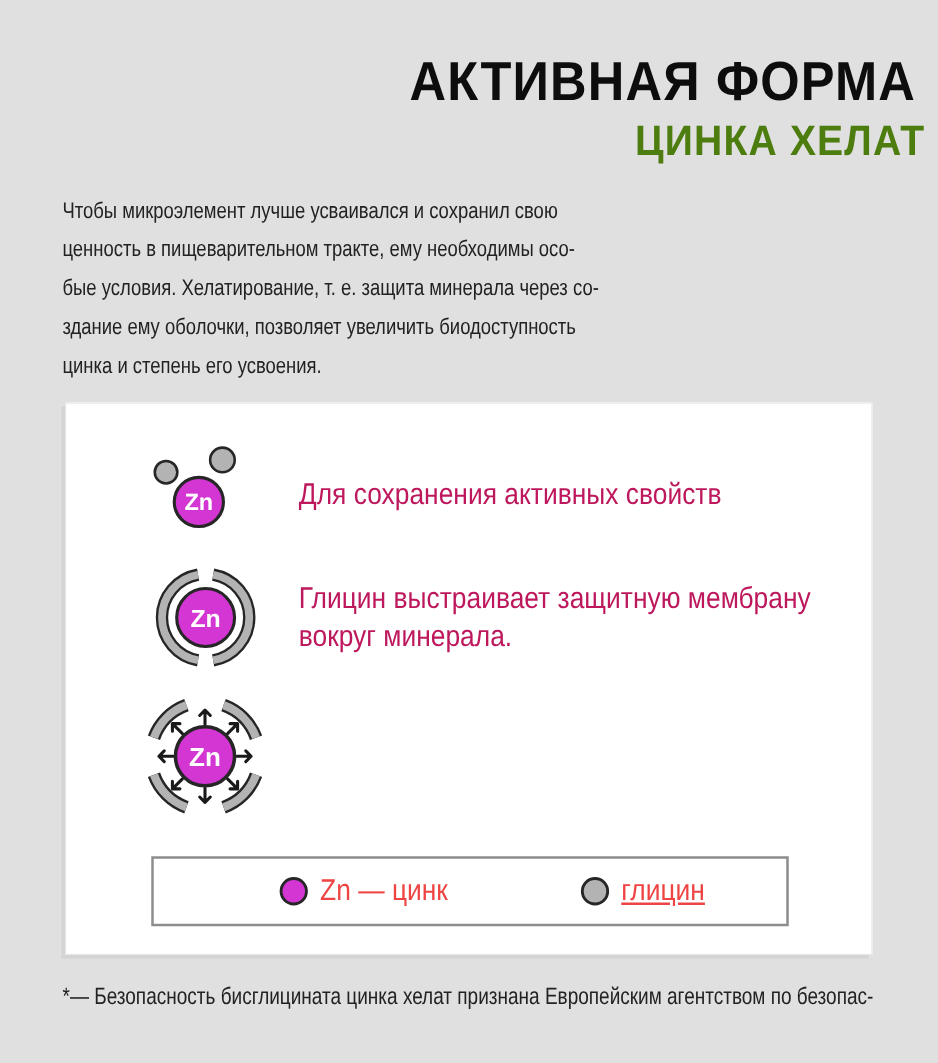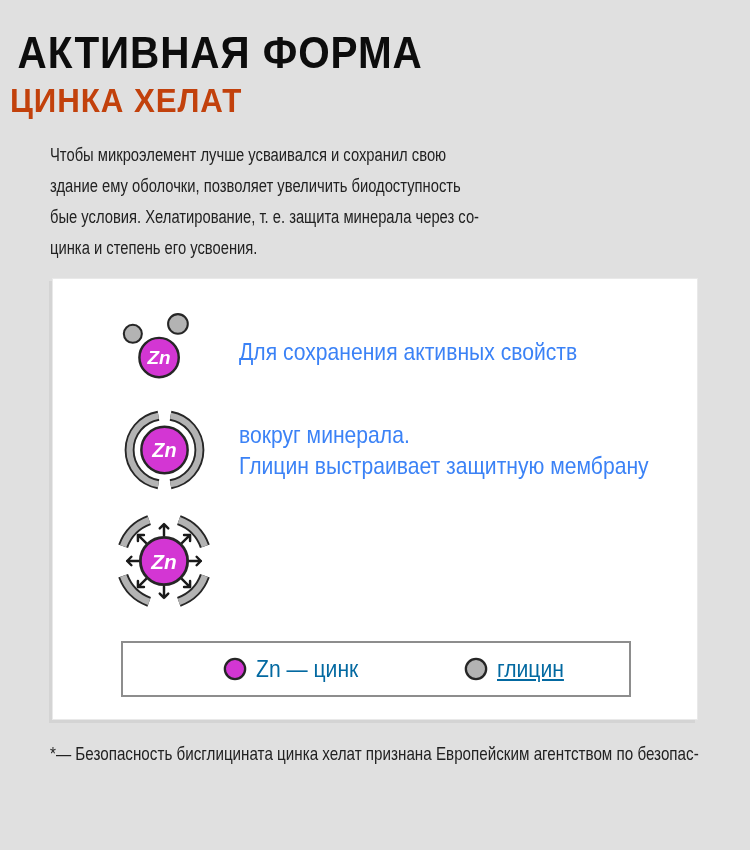--- a/index.html
+++ b/index.html
@@ -9,54 +9,54 @@
     font-family:"Liberation Sans",sans-serif;
     color:#1c1c1c;
     overflow:hidden;
   }
   .page{width:750px;height:850px;position:relative;}
 
   
   .cond{display:inline-block;white-space:nowrap;transform:scaleX(.82);transform-origin:0 50%;}
   .cond-c{display:inline-block;white-space:nowrap;transform:scaleX(.92);transform-origin:50% 50%;}
 
-  header{text-align:left;padding-top:28px;}
+  header{text-align:right;padding-top:41px;}
   .title1{font-size:44px;line-height:50px;font-weight:bold;letter-spacing:1px;color:#0d0d0d;margin:0;}
-  .title2{font-size:34px;line-height:40px;font-weight:bold;letter-spacing:1px;color:#c2410c;margin:2px 0 0;}
+  .title2{font-size:34px;line-height:40px;font-weight:bold;letter-spacing:1px;color:#4d7c0f;margin:2px 0 0;}
 
   .intro{margin:20px 48px 0 50px;font-size:18px;line-height:31px;color:#222;}
   .iline{height:31px;overflow:visible;}
 
   .card{
     box-sizing:border-box;
     width:646px;
     margin:14px 0 0 52px;
     background:#ffffff;
     border:1px solid #e9e9e9;
     box-shadow:-3px 3px 0 rgba(0,0,0,.05);
     padding:26px 14px 22px 36px;
   }
   .row{display:flex;align-items:center;}
   .row1{height:92px;}
   .row2{height:86px;margin-top:10px;}
   .row3{height:108px;margin-top:14px;}
-  .icon-cell{flex:0 0 150px;display:flex;justify-content:center;align-items:flex-start;font-style:italic;}
-  .text-cell{font-size:24px;line-height:31px;color:#3b82f6;}
+  .icon-cell{flex:0 0 150px;display:flex;justify-content:center;align-items:flex-start;}
+  .text-cell{font-size:24px;line-height:31px;color:#be185d;}
   .tline{height:31px;}
   .text-cell .cond{transform:scaleX(.88);}
 
   .legend{
     box-sizing:border-box;
     width:510px;height:56px;
     margin:26px 0 0 32px;
     border:2px solid #8d8d8d;
     background:#fff;
     display:flex;align-items:center;
     padding-left:100px;
-    font-size:24px;color:#0369a1;
+    font-size:24px;color:#ef4444;
   }
   .legend-item{display:flex;align-items:center;gap:9px;}
   .legend-item + .legend-item{margin-left:92px;text-decoration:underline;}
   .legend .cond{transform:scaleX(.88);}
 
   footer{margin:20px 50px 0;font-size:19px;line-height:27px;color:#222;text-align:right;}
   .fline{height:27px;}
   footer .cond{transform:scaleX(.80);}
   .src-link{color:#336fad;font-style:italic;text-decoration:underline;cursor:pointer;}
 
@@ -67,22 +67,23 @@
 
 <div class="page">
 
   <header>
     <h1 class="title1"><span class="cond-c">АКТИВНАЯ ФОРМА</span></h1>
     <h2 class="title2"><span class="cond-c">ЦИНКА ХЕЛАТ</span></h2>
   </header>
 
   <div class="intro">
     <div class="iline"><span class="cond">Чтобы микроэлемент лучше усваивался и сохранил свою</span></div>
+    <div class="iline"><span class="cond">ценность в пищеварительном тракте, ему необходимы осо-</span></div>
+    <div class="iline"><span class="cond">бые условия. Хелатирование, т. е. защита минерала через со-</span></div>
     <div class="iline"><span class="cond">здание ему оболочки, позволяет увеличить биодоступность</span></div>
-    <div class="iline"><span class="cond">бые условия. Хелатирование, т. е. защита минерала через со-</span></div>
     <div class="iline"><span class="cond">цинка и степень его усвоения.</span></div>
   </div>
 
   <section class="card">
 
     <div class="row row1">
       <div class="icon-cell">
         <svg width="92" height="82" viewBox="0 0 112 100">
           <circle cx="18" cy="29" r="11" stroke="#262626" stroke-width="2.5" fill="#b3b3b3"></circle>
           <circle cx="73" cy="17" r="12" stroke="#262626" stroke-width="2.5" fill="#b3b3b3"></circle>
@@ -100,22 +101,22 @@
         <svg width="83" height="86" viewBox="0 0 100 104">
           <path d="M57.3 10.6 A42 42 0 0 1 57.3 93.4" stroke="#262626" stroke-width="12" fill="none"></path>
           <path d="M42.7 93.4 A42 42 0 0 1 42.7 10.6" stroke="#262626" stroke-width="12" fill="none"></path>
           <path d="M57.3 10.6 A42 42 0 0 1 57.3 93.4" stroke-width="7.5" fill="none" stroke="#b3b3b3"></path>
           <path d="M42.7 93.4 A42 42 0 0 1 42.7 10.6" stroke-width="7.5" fill="none" stroke="#b3b3b3"></path>
           <circle cx="50" cy="52" r="28" stroke="#262626" stroke-width="3" fill="#d336d3"></circle>
           <text x="50" y="61" text-anchor="middle" font-size="24" font-weight="bold" fill="#ffffff" font-family="Liberation Sans, sans-serif">Zn</text>
         </svg>
       </div>
       <div class="text-cell">
+        <div class="tline"><span class="cond">Глицин выстраивает защитную мембрану</span></div>
         <div class="tline"><span class="cond">вокруг минерала.</span></div>
-        <div class="tline"><span class="cond">Глицин выстраивает защитную мембрану</span></div>
       </div>
     </div>
 
     <div class="row row3">
       <div class="icon-cell">
         <svg width="104" height="104" viewBox="0 0 110 110">
           <path d="M70.7 11.8 A46 46 0 0 1 98.2 39.3" stroke="#262626" stroke-width="11" fill="none"></path>
           <path d="M98.2 70.7 A46 46 0 0 1 70.7 98.2" stroke="#262626" stroke-width="11" fill="none"></path>
           <path d="M39.3 98.2 A46 46 0 0 1 11.8 70.7" stroke="#262626" stroke-width="11" fill="none"></path>
           <path d="M11.8 39.3 A46 46 0 0 1 39.3 11.8" stroke="#262626" stroke-width="11" fill="none"></path>

